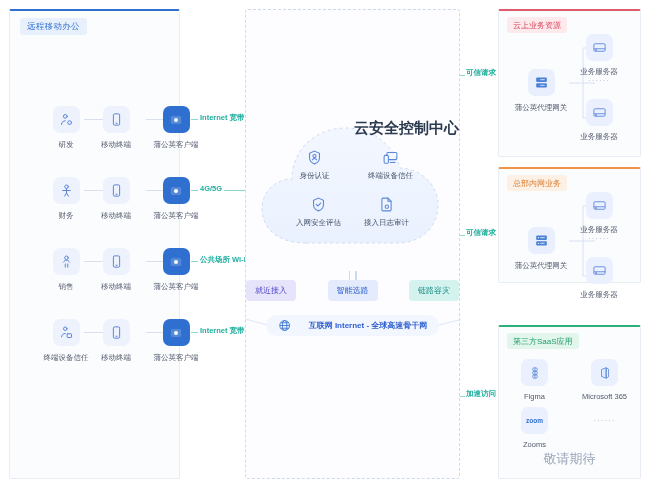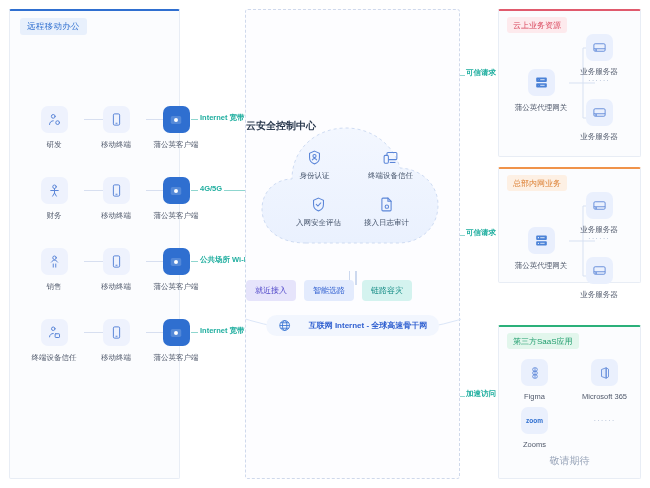--- a/index.html
+++ b/index.html
@@ -44,21 +44,21 @@
   .node .chip{
     width:27px;height:27px;margin:0 auto;
     border-radius:7px;
     display:flex;align-items:center;justify-content:center;
     background:#eef2fd;
   }
   .node .chip.solid{background:#2f6fd0;}
   .node .cap{
     margin-top:7px;font-size:7.5px;color:#50596b;white-space:nowrap;
   }
-  .node.n1{left:16px;}
+  .node.n1{left:28px;}
   .node.n2{left:78px;}
   .node.n3{left:138px;}
   .dash{
     position:absolute;top:13px;height:1px;background:#d7dff0;
   }
   .dash.d1{left:74px;width:22px;}
   .dash.d2{left:136px;width:22px;}
   .link-label{
     position:absolute;top:7px;left:190px;
     font-size:7.5px;font-weight:bold;color:#1fae9f;
@@ -75,38 +75,38 @@
   .mid-panel{
     position:absolute;left:245px;top:9px;width:215px;height:470px;
     border:1px dashed #cfd9ec;
     border-radius:3px;
     background:#fdfdff;
     box-sizing:border-box;
   }
   .cloud-wrap{position:absolute;left:0;top:85px;width:100%;height:185px;}
   .cloud-svg{position:absolute;left:0;top:0;}
   .cloud-title{
-    position:absolute;top:24px;width:100%;text-align:left;
-    font-size:10px;font-weight:bold;color:#2b3a4f;
+    position:absolute;top:24px;width:100%;text-align:right;
+    font-size:15px;font-weight:bold;color:#2b3a4f;
   }
   .cloud-icons{position:absolute;top:52px;left:0;width:100%;}
   .ci-row{display:flex;justify-content:center;gap:18px;}
   .ci{width:58px;text-align:center;}
   .ci .gl{height:20px;display:flex;align-items:center;justify-content:center;}
   .ci .lb{font-size:7.5px;color:#44536a;margin-top:4px;white-space:nowrap;}
   .ci-row.r2{margin-top:13px;gap:10px;}
   .cloud-stem{
     position:absolute;left:50%;top:176px;transform:translateX(-50%);
     display:flex;gap:5px;
   }
   .cloud-stem span{display:block;width:1.5px;height:14px;background:#cdd9ef;}
 
   .pills{
     position:absolute;top:270px;left:0;width:100%;
-    display:flex;justify-content:flex-start;gap:8px;
+    display:flex;justify-content:space-between;gap:8px;
   }
   .pill{
     font-size:8px;padding:5px 9px;border-radius:4px;white-space:nowrap;
   }
   .pill.p1{background:#e6e4fb;color:#4f46c9;}
   .pill.p2{background:#e3ebfd;color:#2f5fd0;}
   .pill.p3{background:#d4f3ef;color:#138b84;}
 
   .net-band{position:absolute;left:0;top:296px;width:100%;height:40px;}
   .net-chip{
@@ -159,21 +159,21 @@
   .sa{width:56px;text-align:center;}
   .sa .chip{
     width:27px;height:27px;margin:0 auto;border-radius:7px;
     background:#eaf0fd;display:flex;align-items:center;justify-content:center;
     font-size:6.5px;font-weight:bold;color:#2f6fd0;
   }
   .sa .cap{margin-top:6px;font-size:7.5px;color:#50596b;white-space:nowrap;}
   .sa .dts{font-size:8px;color:#b9c4d8;letter-spacing:1px;line-height:27px;}
   .soon{
     position:absolute;left:0;bottom:10px;width:100%;text-align:center;
-    font-size:10px;color:#9aa6ba;
+    font-size:13px;color:#9aa6ba;
   }
 
   
   .conn{position:absolute;left:460px;width:40px;height:14px;}
   .conn .lbl{
     position:absolute;left:6px;top:0;font-size:7.5px;font-weight:bold;color:#1fae9f;white-space:nowrap;
   }
   .conn .ln-l{position:absolute;left:0;top:7px;width:5px;height:1px;background:#8fd6cf;}
   .conn-right{position:absolute;height:1px;background:#bcd3ee;}
   .arrow{

